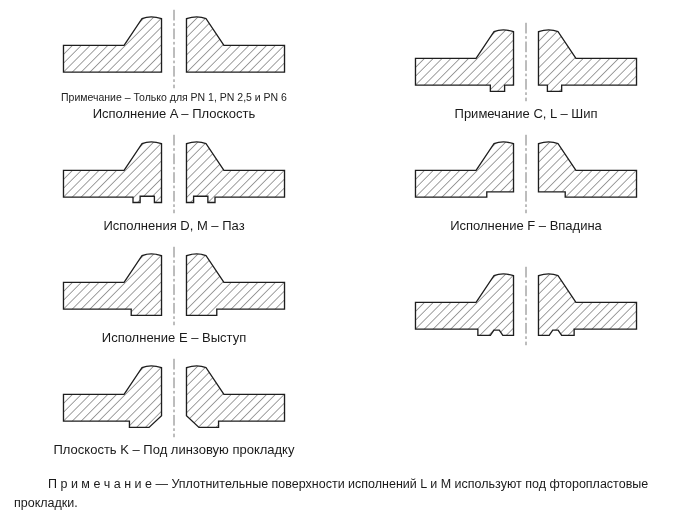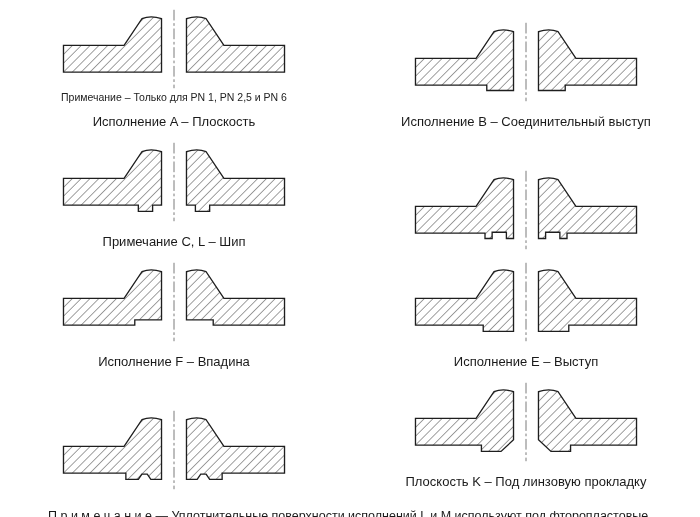--- a/index.html
+++ b/index.html
@@ -37,21 +37,21 @@
     font-size: 10.5px;
     color: #222;
     margin-top: 1px;
     text-align: center;
     white-space: nowrap;
   }
   figcaption {
     font-size: 13px;
     color: #1a1a1a;
     text-align: center;
-    margin-top: 11px;
+    margin-top: 3px;
     max-width: 250px;
     line-height: 1.3;
   }
   .footnote {
     margin: 16px 4px 0 4px;
     font-size: 12.5px;
     line-height: 1.55;
     text-indent: 34px;
     color: #1a1a1a;
   }
@@ -72,35 +72,20 @@
         <g stroke="#1e1e1e" stroke-width="1.5" fill="url(#h0)" stroke-linejoin="miter">
           <path d="M118,12 Q106,8 96,12 L76,42 L8,42 L8,72 L118,72 Z"></path>
           <path d="M146,12 Q158,8 168,12 L188,42 L256,42 L256,72 L146,72 Z"></path>
         </g>
         <line x1="132" y1="2" x2="132" y2="90" stroke="#444" stroke-width="0.8" stroke-dasharray="12 3 3 3"></line>
       </svg>
       <div class="fig-note">Примечание – Только для PN 1, PN 2,5 и PN 6</div>
       <figcaption>Исполнение A – Плоскость</figcaption>
     </figure>
 
-    <figure>
-      <svg viewBox="0 0 264 92" width="236" height="82">
-        <defs>
-          <pattern id="h1" patternUnits="userSpaceOnUse" width="7" height="7" patternTransform="rotate(45)">
-            <line x1="0" y1="0" x2="0" y2="7" stroke="#2b2b2b" stroke-width="1"></line>
-          </pattern>
-        </defs>
-        <g stroke="#1e1e1e" stroke-width="1.5" fill="url(#h1)" stroke-linejoin="miter">
-          <path d="M118,12 Q106,8 96,12 L76,42 L8,42 L8,72 L88,72 L88,78 L118,78 Z"></path>
-          <path d="M146,12 Q158,8 168,12 L188,42 L256,42 L256,72 L176,72 L176,78 L146,78 Z"></path>
-        </g>
-        <line x1="132" y1="2" x2="132" y2="90" stroke="#444" stroke-width="0.8" stroke-dasharray="12 3 3 3"></line>
-      </svg>
-      <figcaption>Исполнение B – Соединительный выступ</figcaption>
-    </figure>
 
     <figure>
       <svg viewBox="0 0 264 92" width="236" height="82">
         <defs>
           <pattern id="h2" patternUnits="userSpaceOnUse" width="7" height="7" patternTransform="rotate(45)">
             <line x1="0" y1="0" x2="0" y2="7" stroke="#2b2b2b" stroke-width="1"></line>
           </pattern>
         </defs>
         <g stroke="#1e1e1e" stroke-width="1.5" fill="url(#h2)" stroke-linejoin="miter">
           <path d="M118,12 Q106,8 96,12 L76,42 L8,42 L8,72 L92,72 L92,79 L108,79 L108,72 L118,72 Z"></path>
@@ -117,20 +102,21 @@
           <pattern id="h3" patternUnits="userSpaceOnUse" width="7" height="7" patternTransform="rotate(45)">
             <line x1="0" y1="0" x2="0" y2="7" stroke="#2b2b2b" stroke-width="1"></line>
           </pattern>
         </defs>
         <g stroke="#1e1e1e" stroke-width="1.5" fill="url(#h3)" stroke-linejoin="miter">
           <path d="M118,12 Q106,8 96,12 L76,42 L8,42 L8,72 L86,72 L86,78 L94,78 L94,71 L110,71 L110,78 L118,78 Z"></path>
           <path d="M146,12 Q158,8 168,12 L188,42 L256,42 L256,72 L178,72 L178,78 L170,78 L170,71 L154,71 L154,78 L146,78 Z"></path>
         </g>
         <line x1="132" y1="2" x2="132" y2="90" stroke="#444" stroke-width="0.8" stroke-dasharray="12 3 3 3"></line>
       </svg>
+      <figcaption>Исполнения D, M – Паз</figcaption>
     </figure>
 
     <figure>
       <svg viewBox="0 0 264 92" width="236" height="82">
         <defs>
           <pattern id="h5" patternUnits="userSpaceOnUse" width="7" height="7" patternTransform="rotate(45)">
             <line x1="0" y1="0" x2="0" y2="7" stroke="#2b2b2b" stroke-width="1"></line>
           </pattern>
         </defs>
         <g stroke="#1e1e1e" stroke-width="1.5" fill="url(#h5)" stroke-linejoin="miter">

